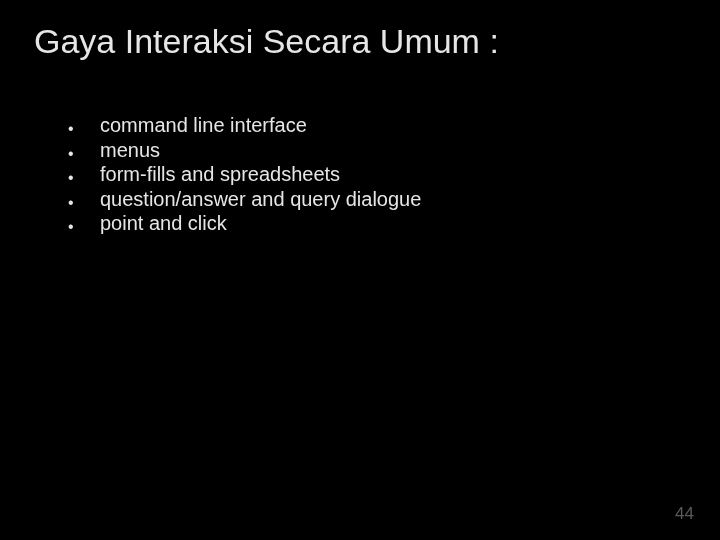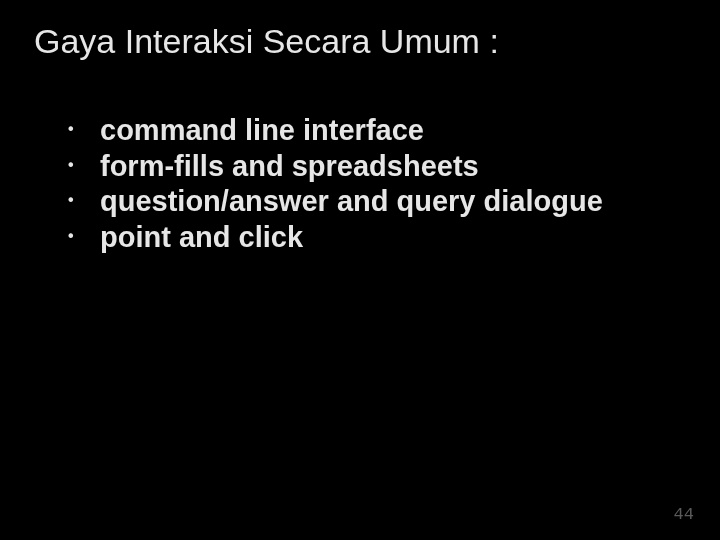--- a/index.html
+++ b/index.html
@@ -26,50 +26,51 @@
     padding: 22px 0 0 34px;
     font-family: Arial, Helvetica, sans-serif;
   }
   .bullets {
     list-style: none;
     padding: 0;
     margin: 52px 0 0 60px;
   }
   .bullets li {
     color: #e6e6e6;
-    font-size: 29px;
+    font-size: 20px;
     line-height: 1.23;
-    font-weight: 700;
+    font-weight: 400;
     position: relative;
     padding-left: 40px;
     font-family: Arial, Helvetica, sans-serif;
   }
   .bullets li::before {
     content: "•";
     position: absolute;
     left: 8px;
     top: 0;
     font-size: 16px;
     color: #e6e6e6;
     line-height: 32px;
   }
   .page-number {
     position: absolute;
     bottom: 16px;
     right: 26px;
     color: #5a5a5a;
     font-size: 17px;
-    font-family: Liberation Mono, monospace;
+    font-family: Liberation Sans, sans-serif;
   }
 </style>
 </head>
 <body>
 
 <div class="slide">
   <div class="title">Gaya Interaksi Secara Umum :</div>
   <ul class="bullets">
     <li>command line interface</li>
+    <li>menus</li>
     <li>form-fills and spreadsheets</li>
     <li>question/answer and query dialogue</li>
     <li>point and click</li>
   </ul>
   <div class="page-number">44</div>
 </div>
 
 </body></html>

